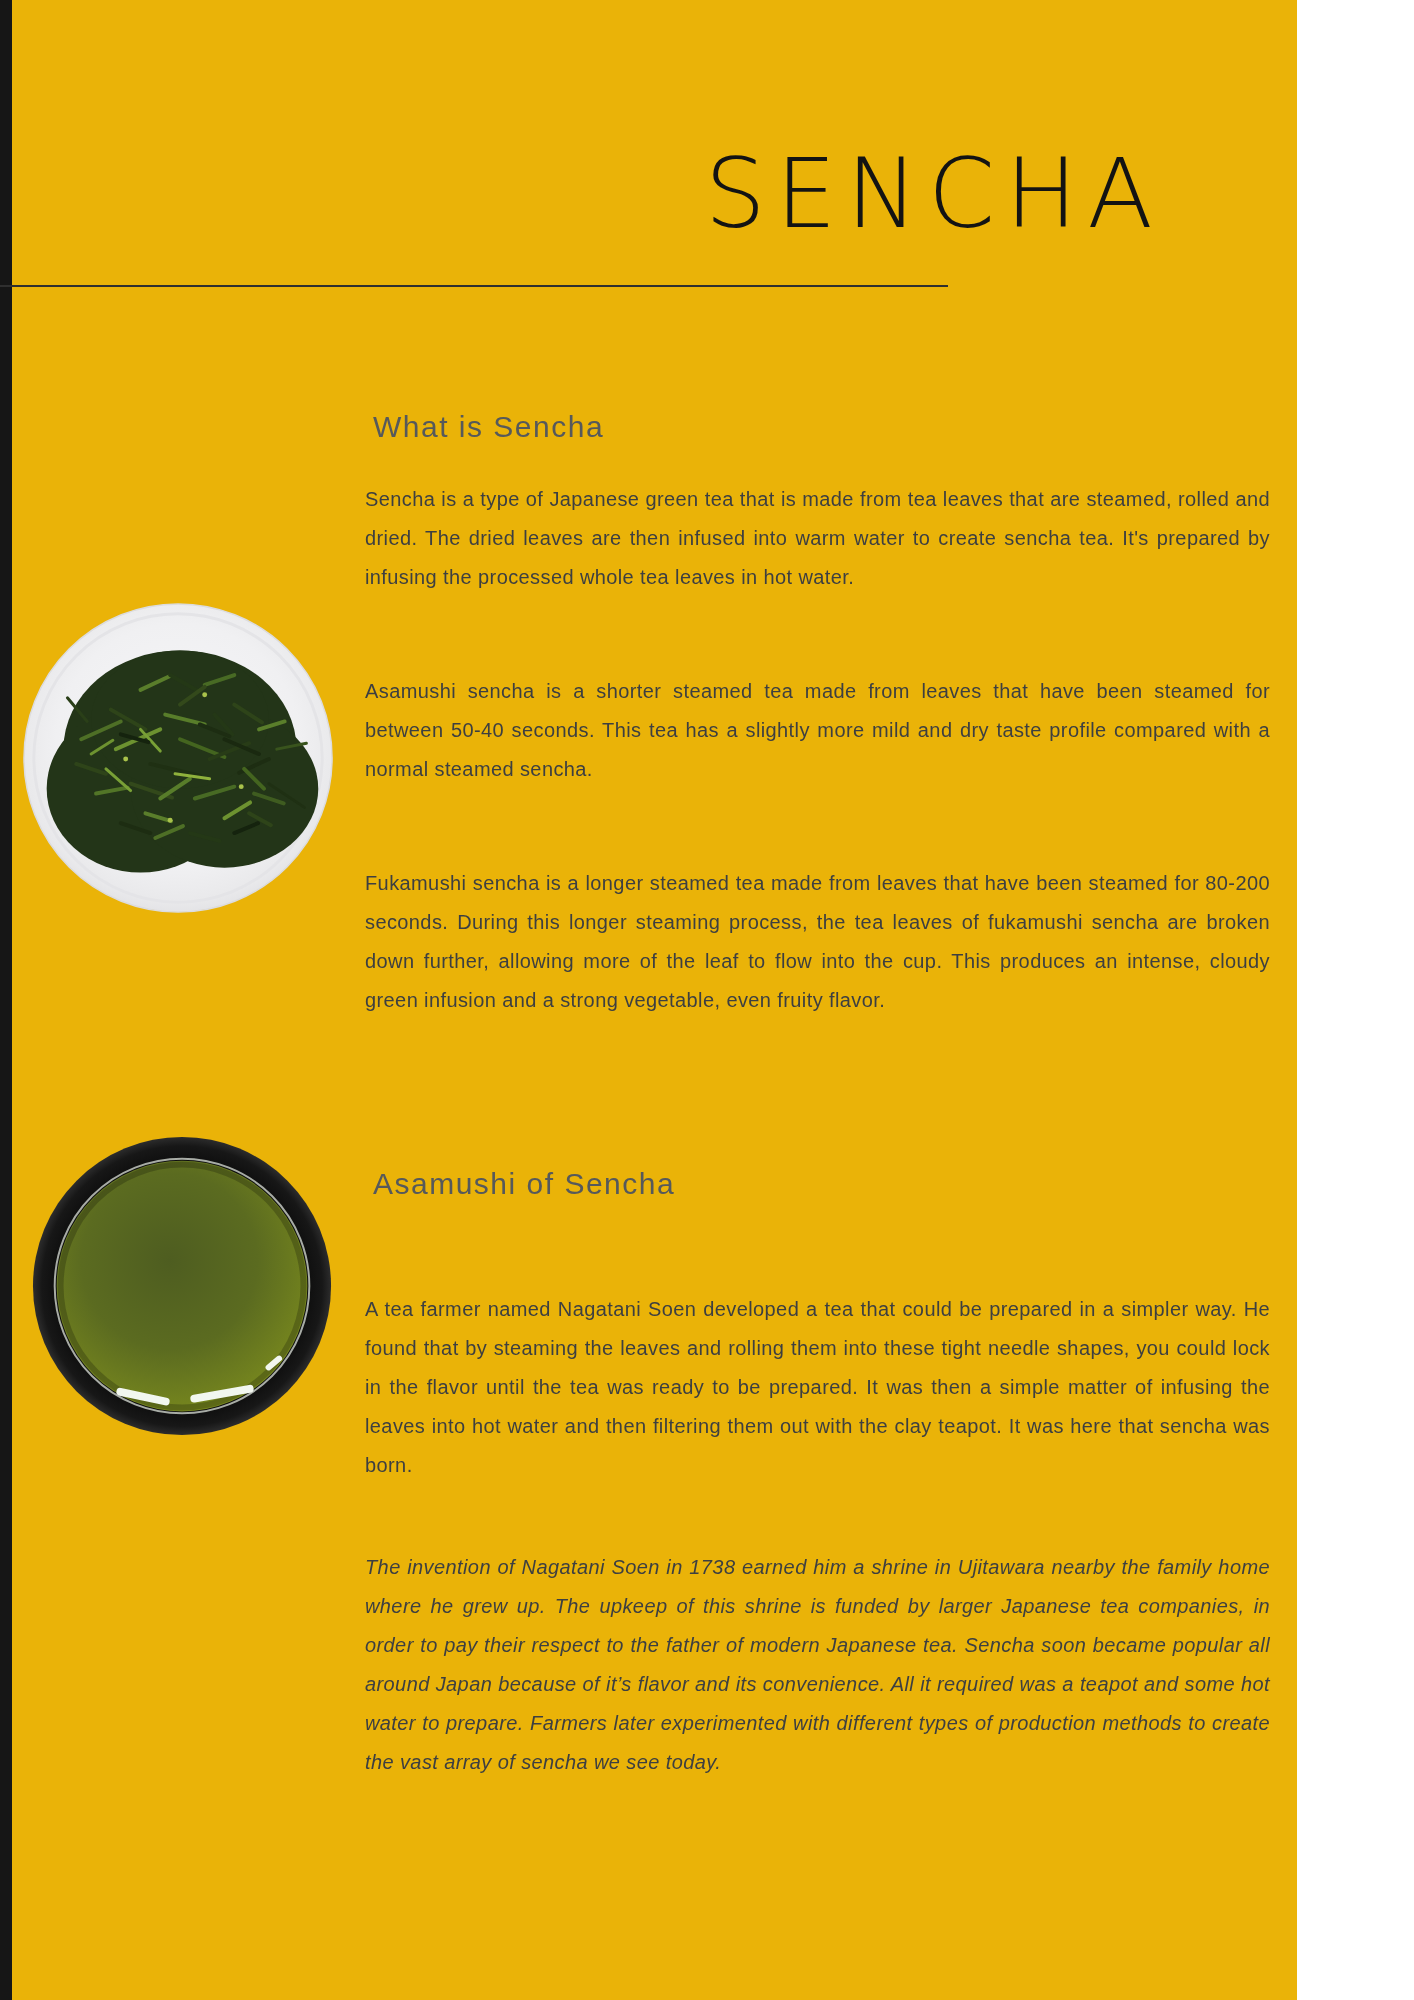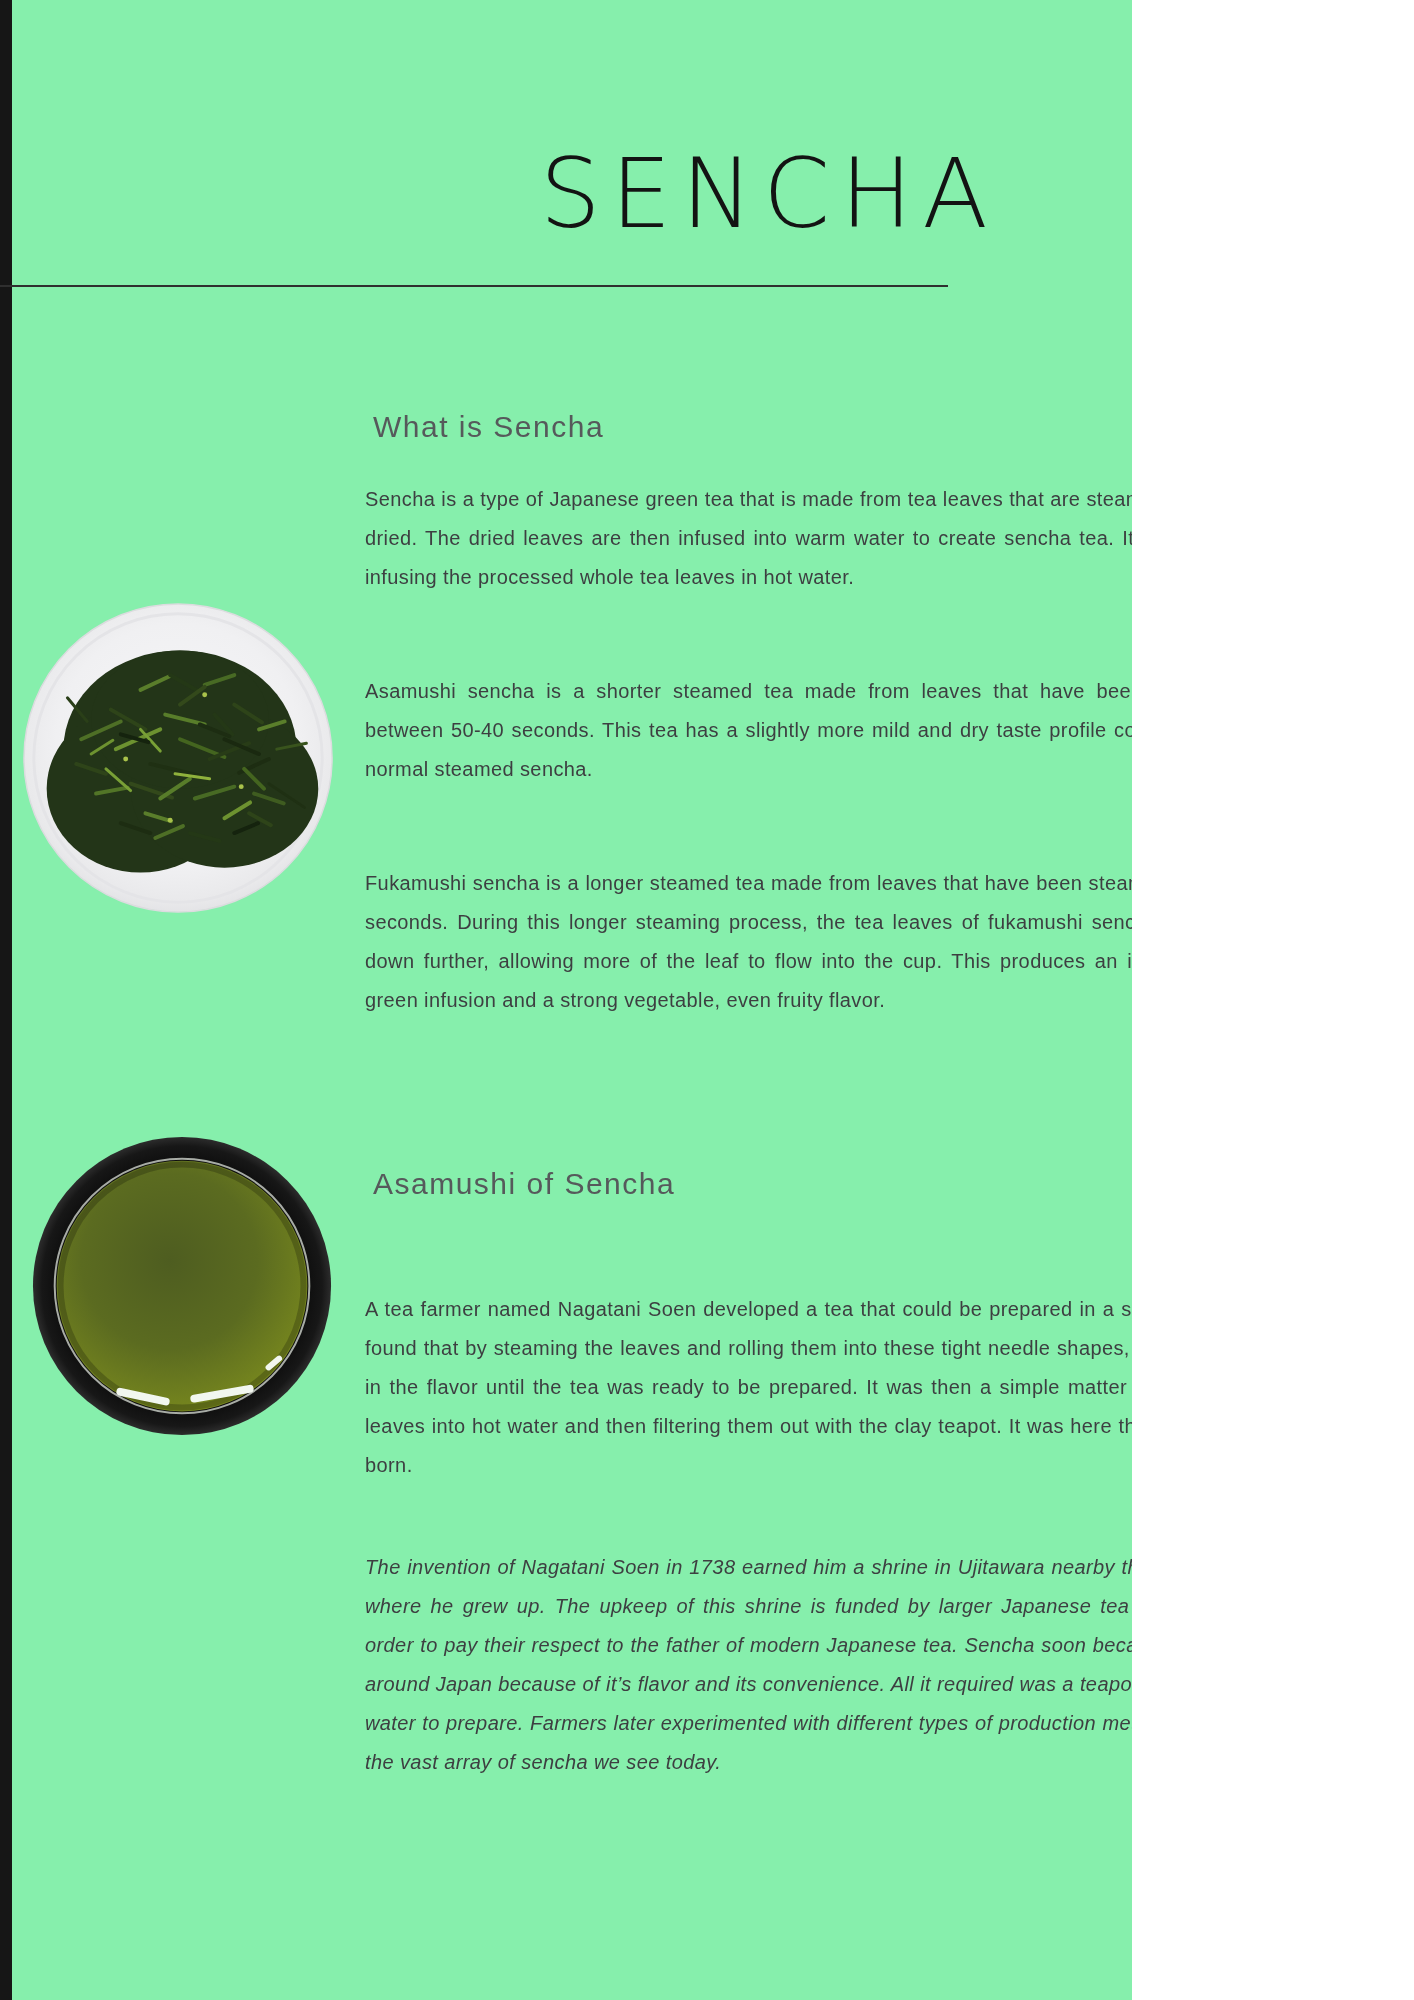--- a/index.html
+++ b/index.html
@@ -1,19 +1,19 @@
 <!DOCTYPE html>
 <html><head>
 <meta charset="utf-8">
 <style>
   html,body{margin:0;padding:0;background:#ffffff;}
   .page{
     position:relative;
-    width:1132px;height:2000px;
-    background:#86efac;
+    width:1297px;height:2000px;
+    background:#eab308;
     overflow:hidden;
     font-family:"Liberation Sans", sans-serif;
   }
   .left-bar{
     position:absolute;left:0;top:0;width:12px;height:2000px;
     background:#161616;
   }
   .title{
     position:absolute;top:138px;right:134px;margin:0;
     font-family:"DejaVu Sans","Liberation Sans",sans-serif;

